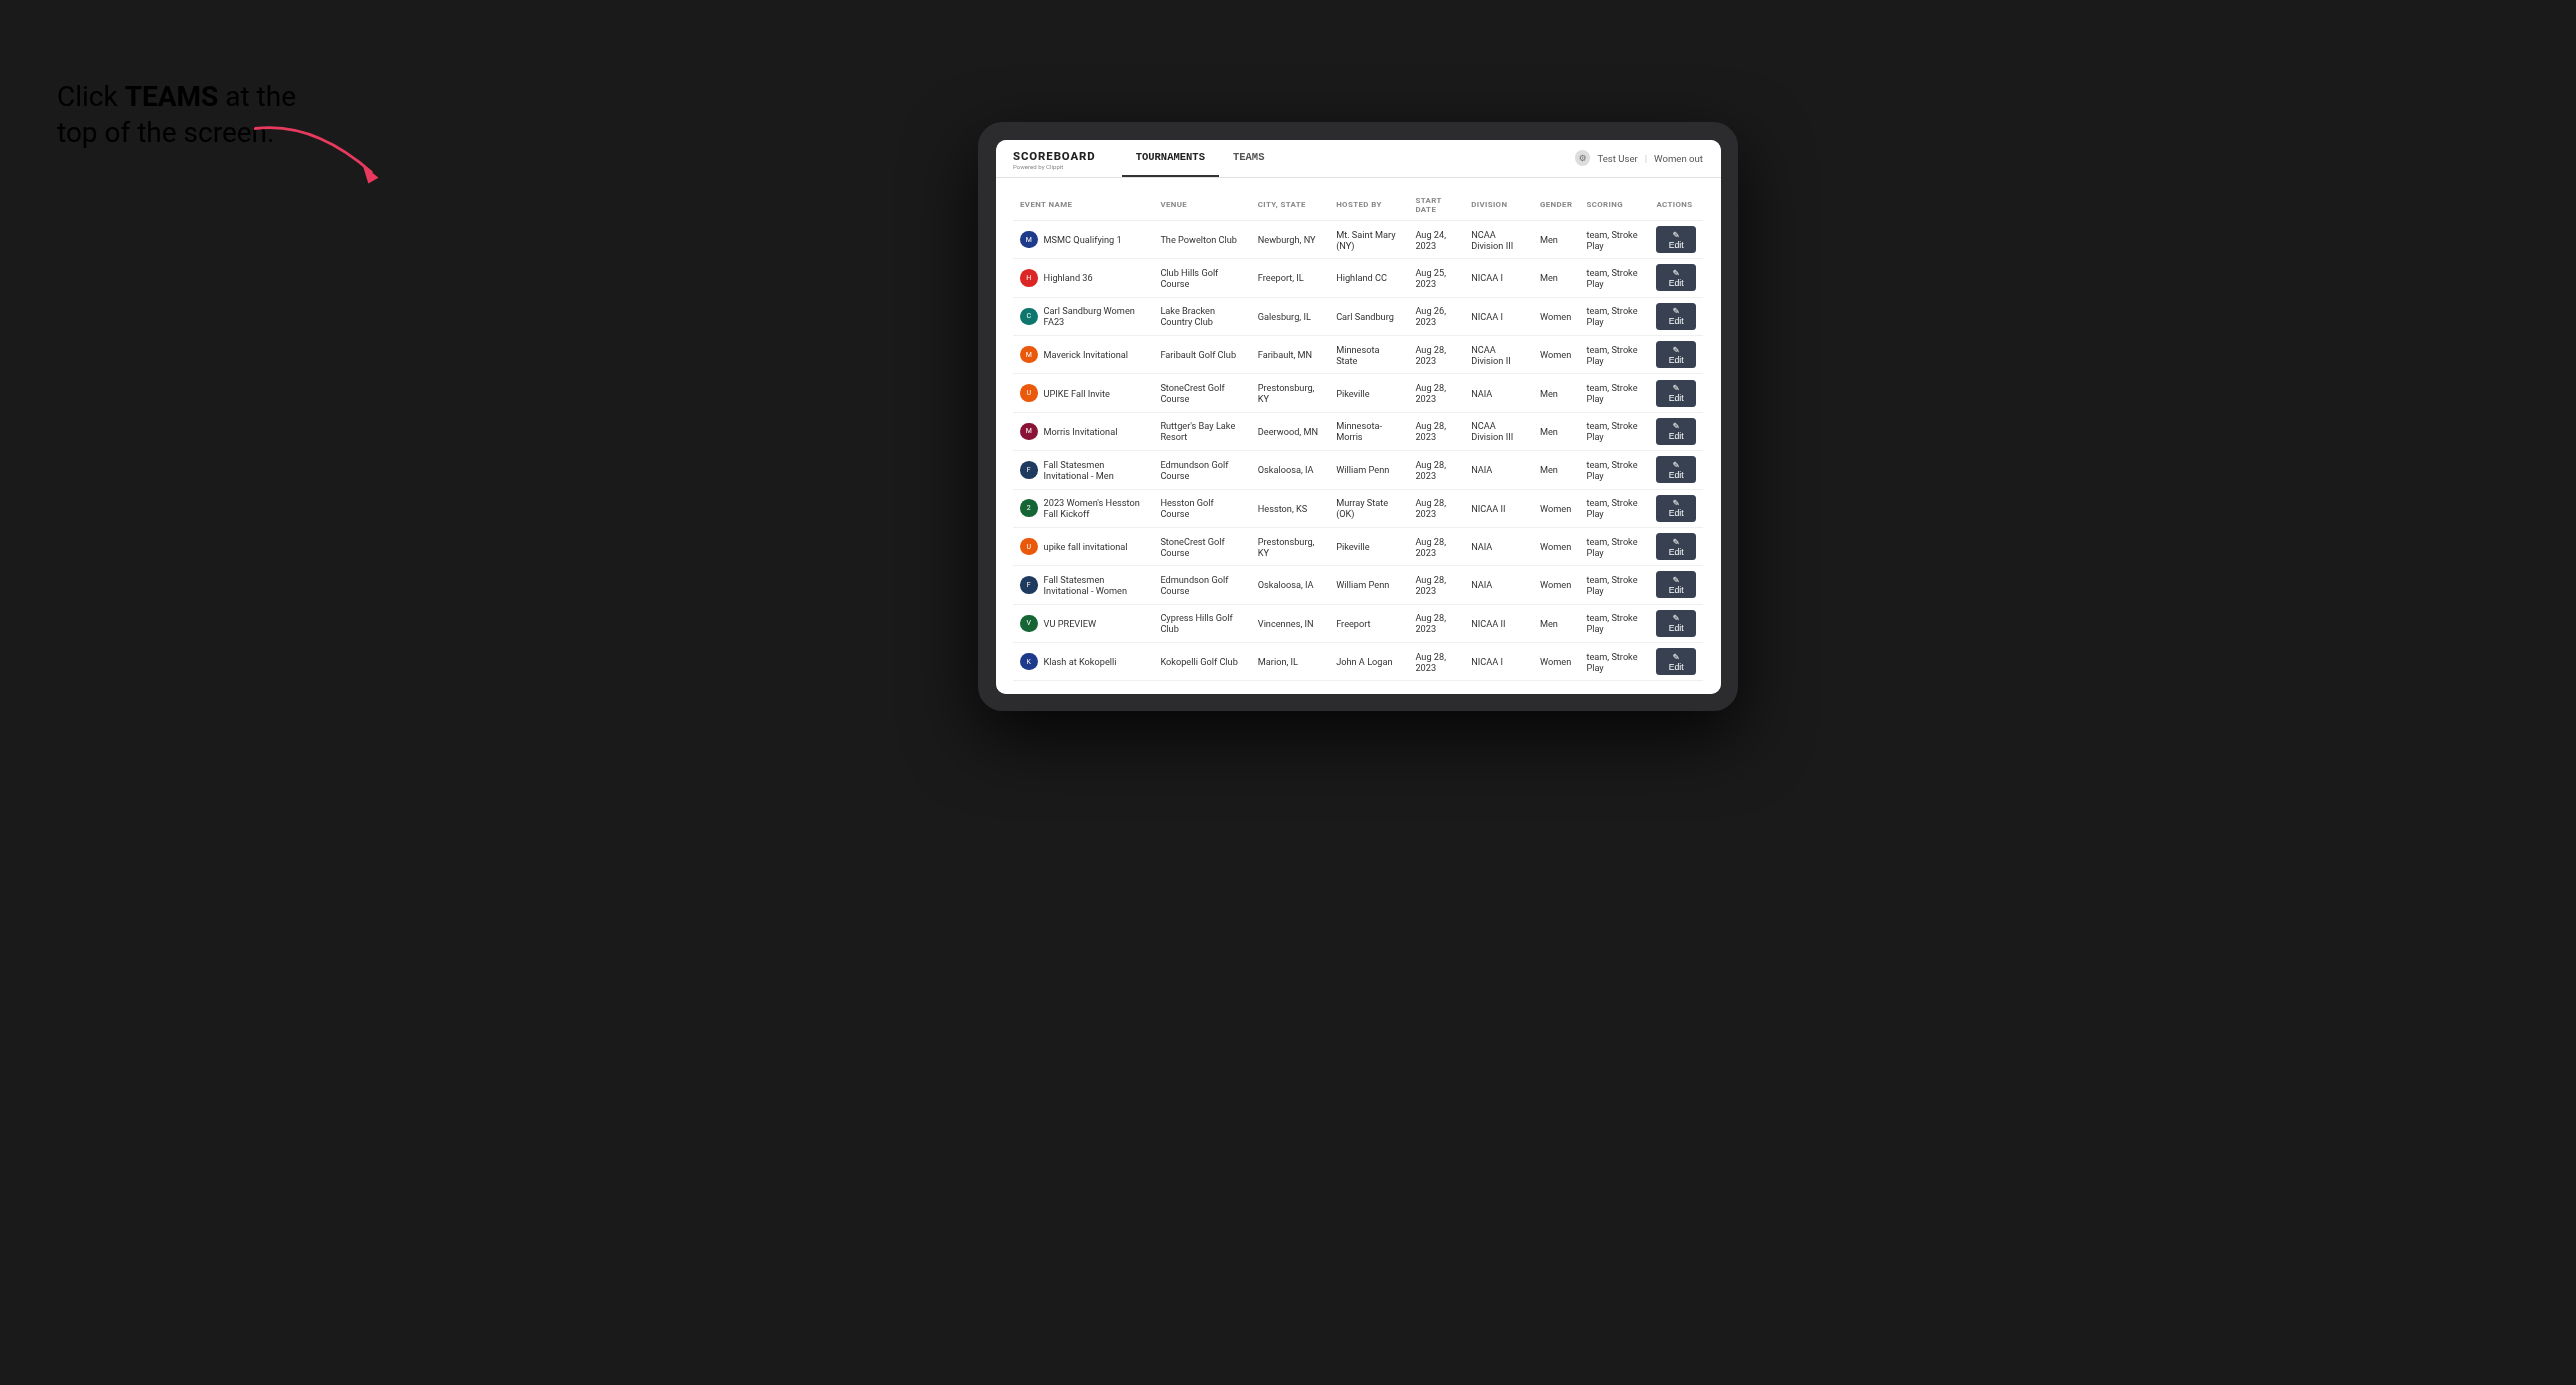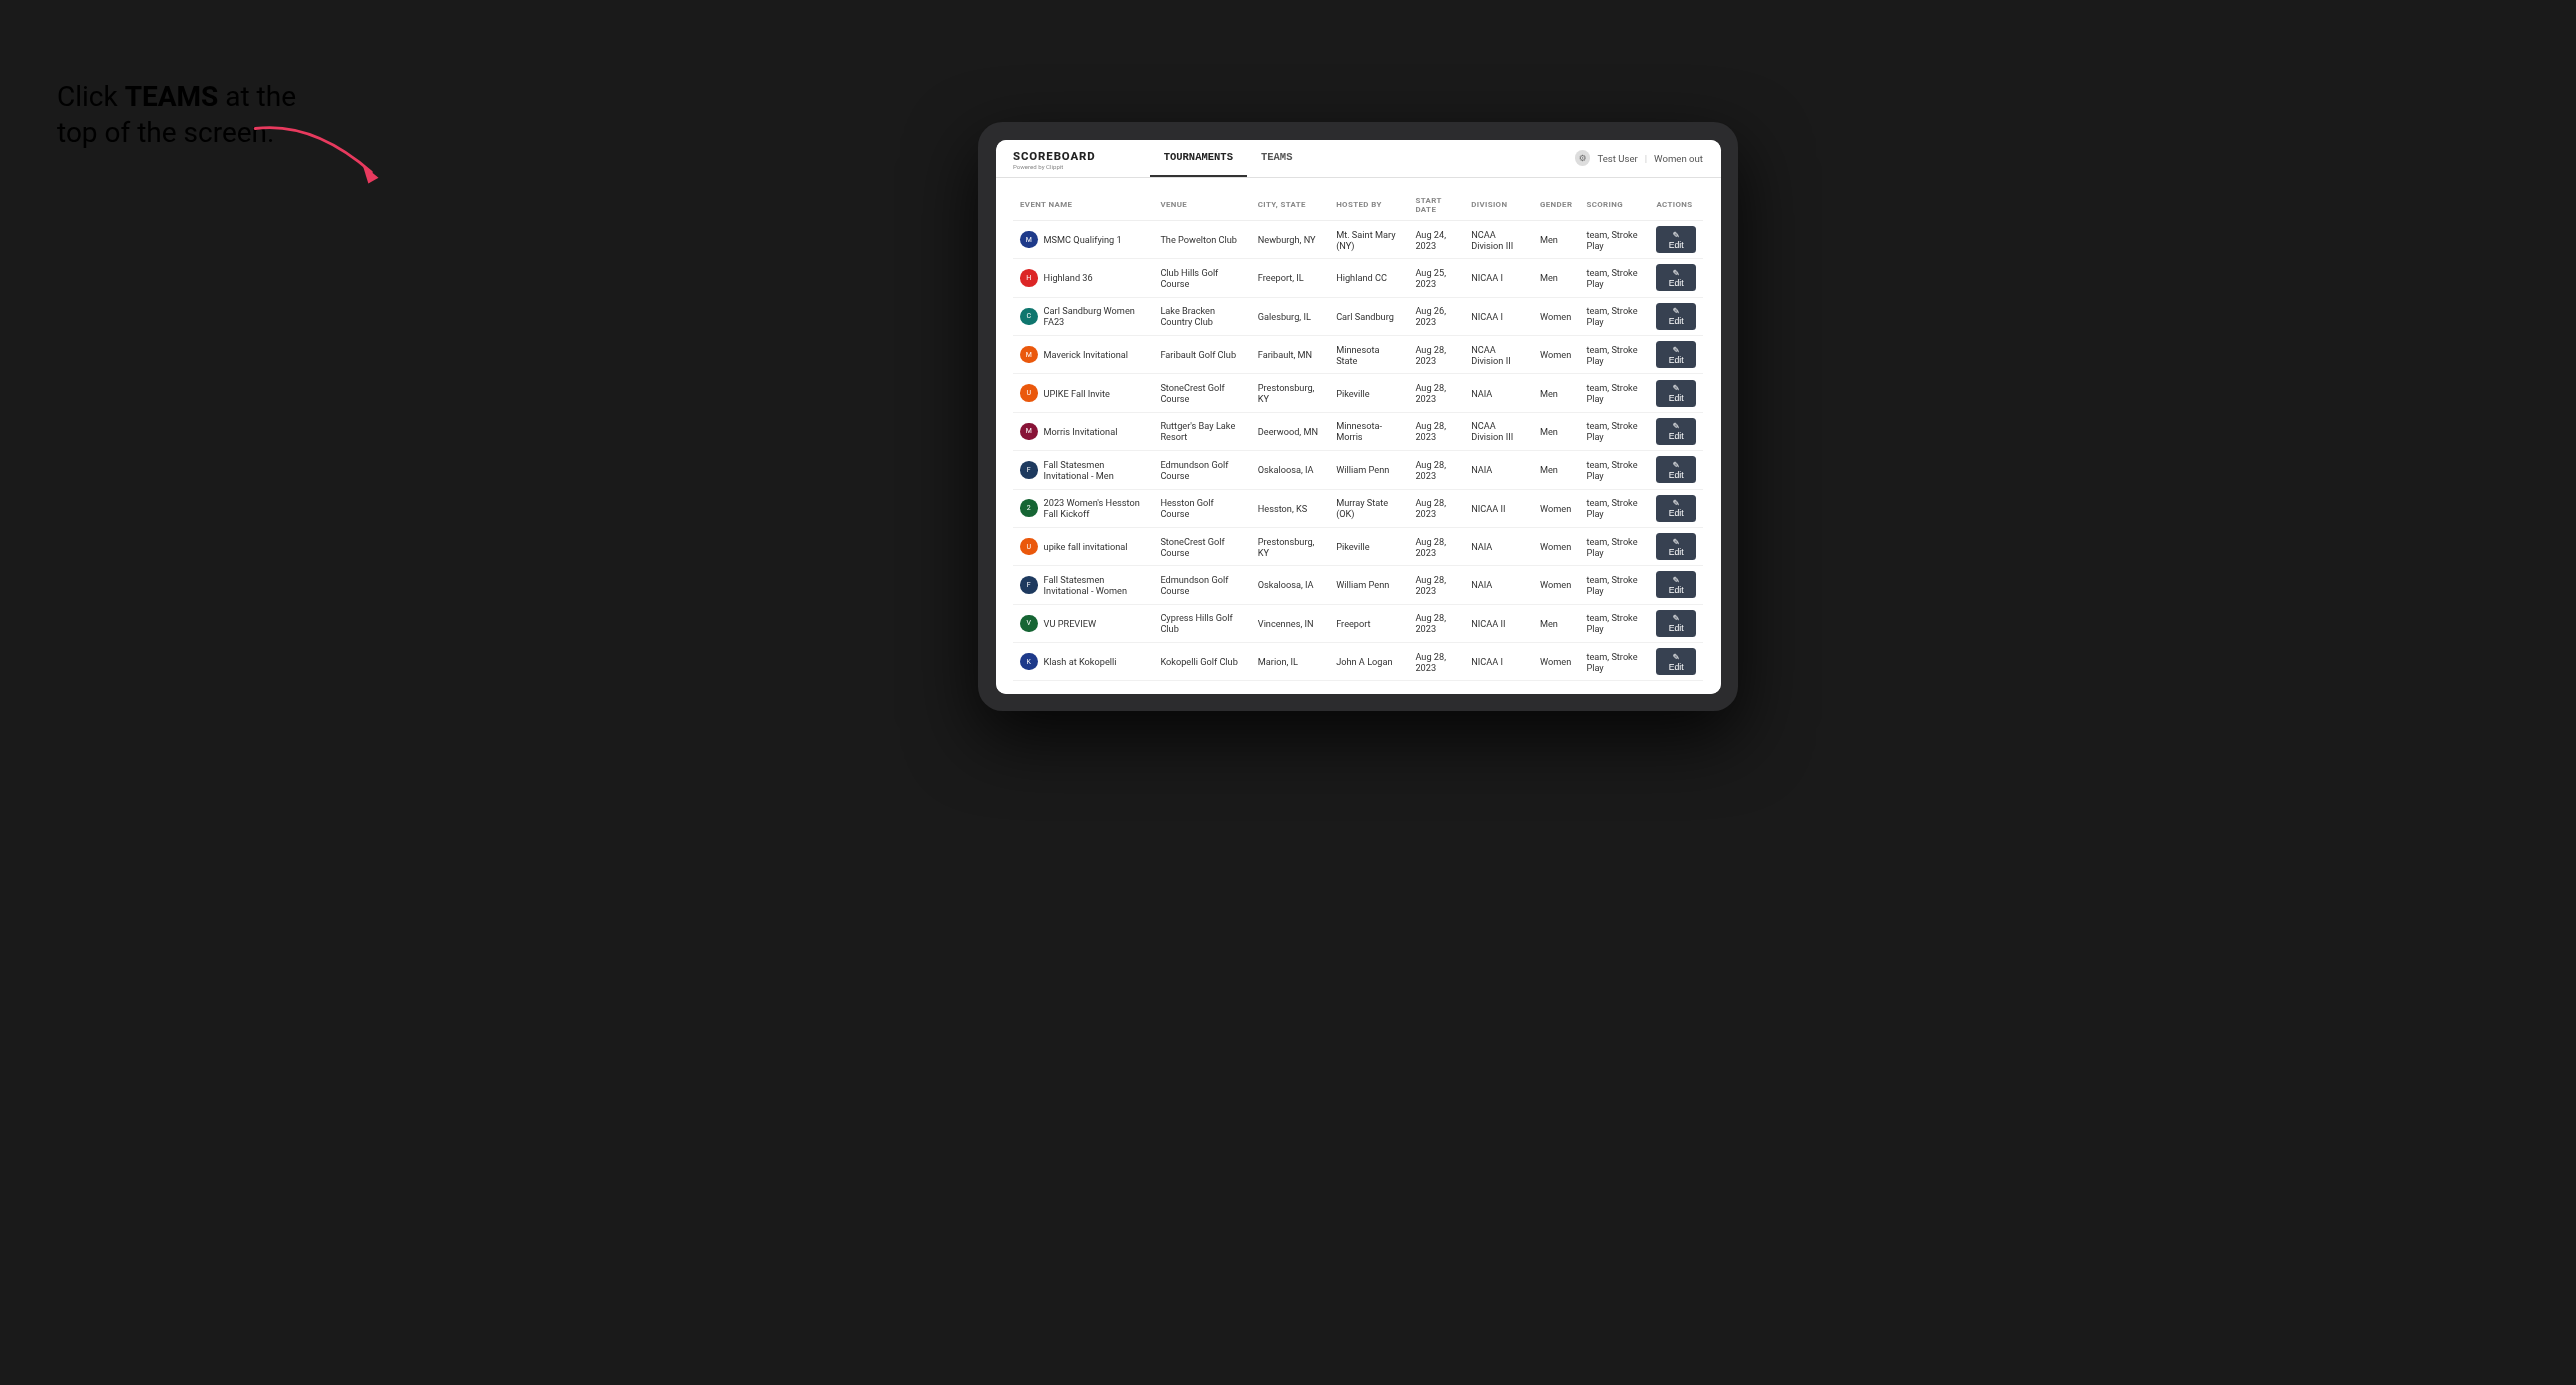--- a/index.html
+++ b/index.html
@@ -32,21 +32,20 @@
     }
 
     
     .nav-bar {
       background: #fff;
       border-bottom: 0.9px solid #e0e0e0;
       display: flex;
       align-items: center;
       padding: 0 17.5px;
       height: 38px;
-      gap: 28px;
     }
 
     .nav-logo {
       margin-right: 26px;
     }
     .nav-logo .logo-main {
       font-size: 11.4px;
       font-weight: 800;
       color: #222;
       letter-spacing: 0.9px;

